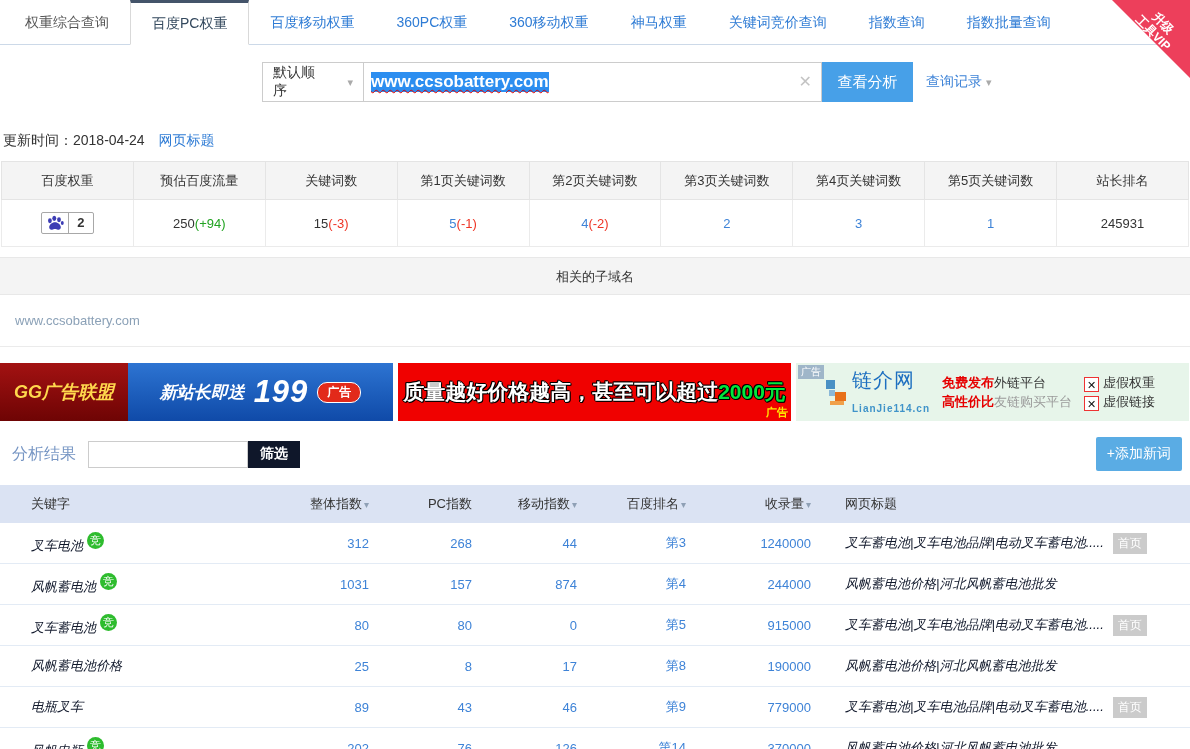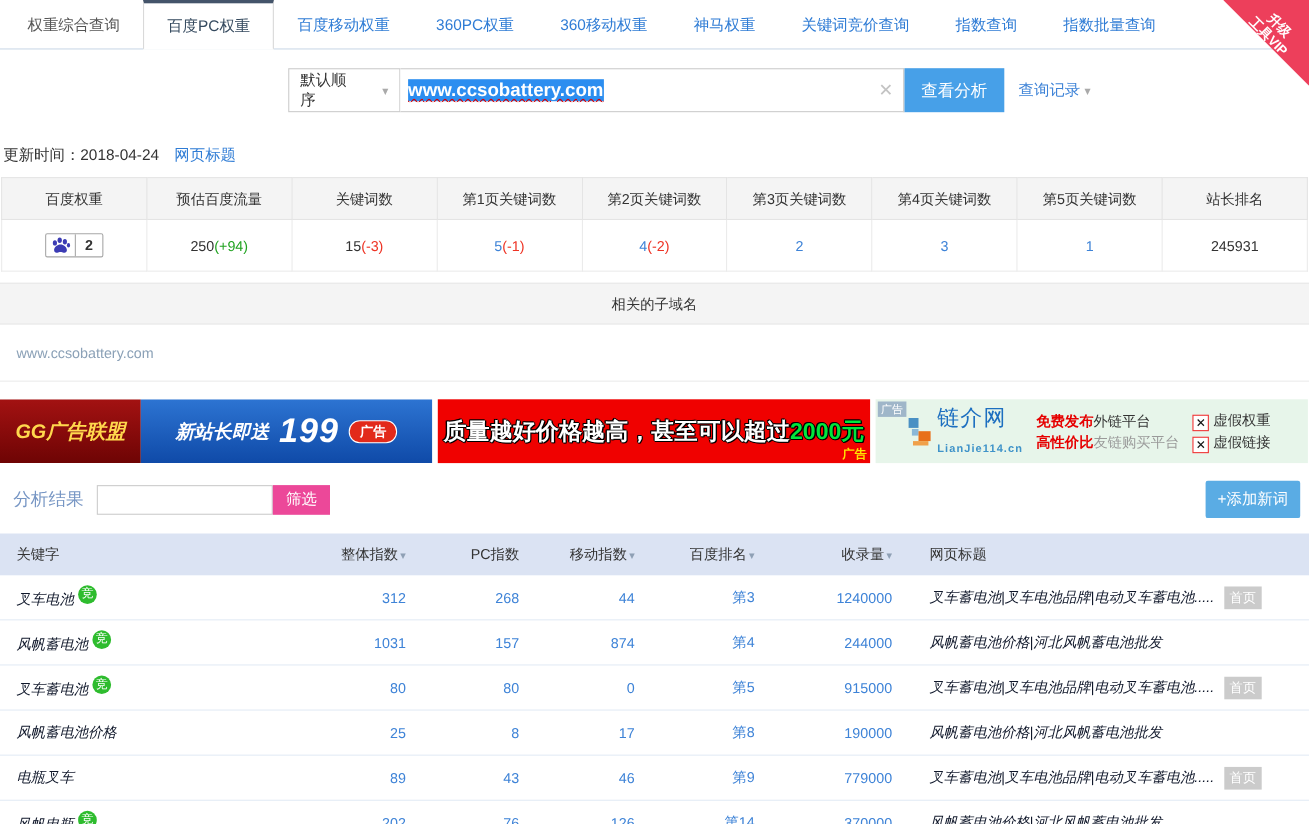--- a/index.html
+++ b/index.html
@@ -81,30 +81,30 @@
   .ad3-text { font-size:13px; line-height:19px; white-space:nowrap; }
   .ad3-red { color:#e60000; font-weight:bold; }
   .ad3-dark { color:#333;margin-top:12px; } .ad3-gray { color:#9a9a9a; }
   .ad3-tags { font-size:13px; line-height:19px; white-space:nowrap; }
   .xbox { display:inline-block; border:1px solid #e33; background:#fff; color:#111; font-weight:bold; font-size:11px;
     width:15px; height:15px; line-height:14px; text-align:center; vertical-align:-2px; margin-right:4px; }
   
   .filter-row { display:flex; align-items:center; margin:18px 8px 0 12px; height:30px; }
   .filter-label { color:#7796c4; font-size:16px; }
   .filter-input { width:160px; height:27px; border:1px solid #ccc; margin-left:12px; font-family:inherit; padding:0 6px; }
-  .filter-btn { height:27px; background:#ec4899; border:none; color:#fff; font-size:14px; padding:0 12px;
-    cursor:pointer; font-family:inherit; }
+  .filter-btn { height:27px; background:#0f172a; border:none; color:#fff; font-size:14px; padding:0 12px;
+    cursor:pointer; font-family:inherit;font-weight:bold; }
   .add-btn { margin-left:auto; background:#5aace4; border:none; color:#fff; font-size:14px; padding:8px 11px;
     border-radius:2px; cursor:pointer; font-family:inherit; }
   
   .ktable { margin-top:16px; }
   .khead, .krow { display:grid; grid-template-columns:300px 75px 103px 105px 109px 125px 1fr; align-items:center; }
   .khead { background:#dbe3f3; height:38px; font-size:13px; color:#333; }
   .kcell { text-align:right; padding-right:6px; }
-  .kcell.kword, .khead .kcell:first-child { text-align:left; padding-left:15px; padding-right:0; }
+  .kcell.kword, .khead .kcell:first-child { text-align:left; padding-left:31px; padding-right:0; }
   .kcell.ktitle, .khead .kcell:last-child { text-align:left; padding-left:28px; padding-right:0; }
   .caret { color:#8fa0b5; font-size:10px; margin-left:2px; }
   .krow { height:41px; border-bottom:1px solid #e3ebf5; font-size:13px; }
   .krow a { color:#0f172a; text-decoration:none; cursor:pointer;font-style:italic; }
   .num span { color:#3e83d7; cursor:pointer; }
   .bid { display:inline-block; width:17px; height:17px; background:#2ebc2e; color:#fff; border-radius:50%;
     font-size:11px; text-align:center; line-height:17px; vertical-align:6px; margin-left:4px; }
   .ktitle { display:flex; align-items:center; white-space:nowrap; overflow:hidden; }
   .hp { background:#cbcbcb; color:#fff; font-size:12px; padding:2px 5px; margin-left:9px; flex-shrink:0; }
 </style>

